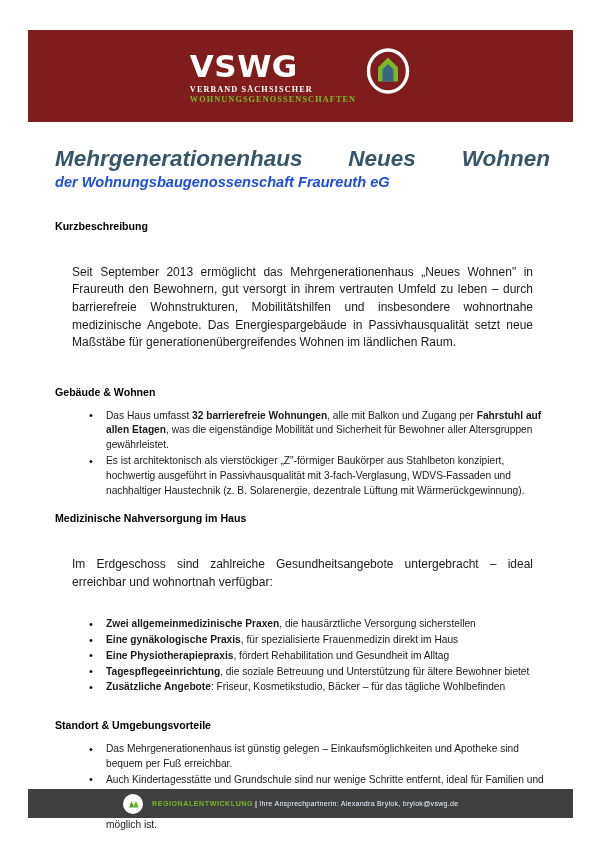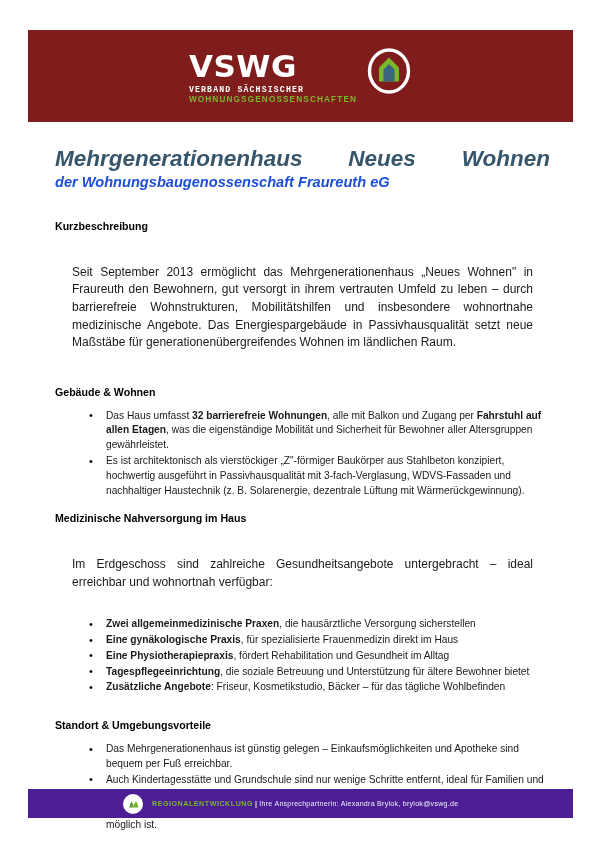--- a/index.html
+++ b/index.html
@@ -47,29 +47,29 @@
   .logo-word {
     font-family: "DejaVu Sans", sans-serif;
     font-weight: bold;
     font-size: 31px;
     letter-spacing: 0.5px;
     color: #ffffff;
     line-height: 1;
     margin-bottom: 3px;
   }
   .logo-sub1 {
-    font-family: Liberation Mono, monospace;
+    font-family: Liberation Serif, serif;
     font-weight: bold;
     font-size: 8.2px;
     letter-spacing: 1.15px;
     color: #ffffff;
     line-height: 1.25;
   }
   .logo-sub2 {
-    font-family: Liberation Sans, sans-serif;
+    font-family: Liberation Serif, serif;
     font-weight: bold;
     font-size: 8.2px;
     letter-spacing: 1.15px;
     color: #7ab82b;
     line-height: 1.25;
   }
   .logo-mark {
     margin-left: 9px;
     margin-top: -3px;
   }
@@ -154,21 +154,21 @@
   }
   ul.bullets li b { font-weight: bold; }
 
   
   .footer-band {
     position: absolute;
     left: 28px;
     top: 789px;
     width: 545px;
     height: 29px;
-    background: #4c1d95;
+    background: #404040;
     display: flex;
     align-items: center;
   }
   .footer-icon {
     margin-left: 95px;
     width: 20px;
     height: 20px;
     border-radius: 50%;
     background: #ffffff;
     display: flex;

